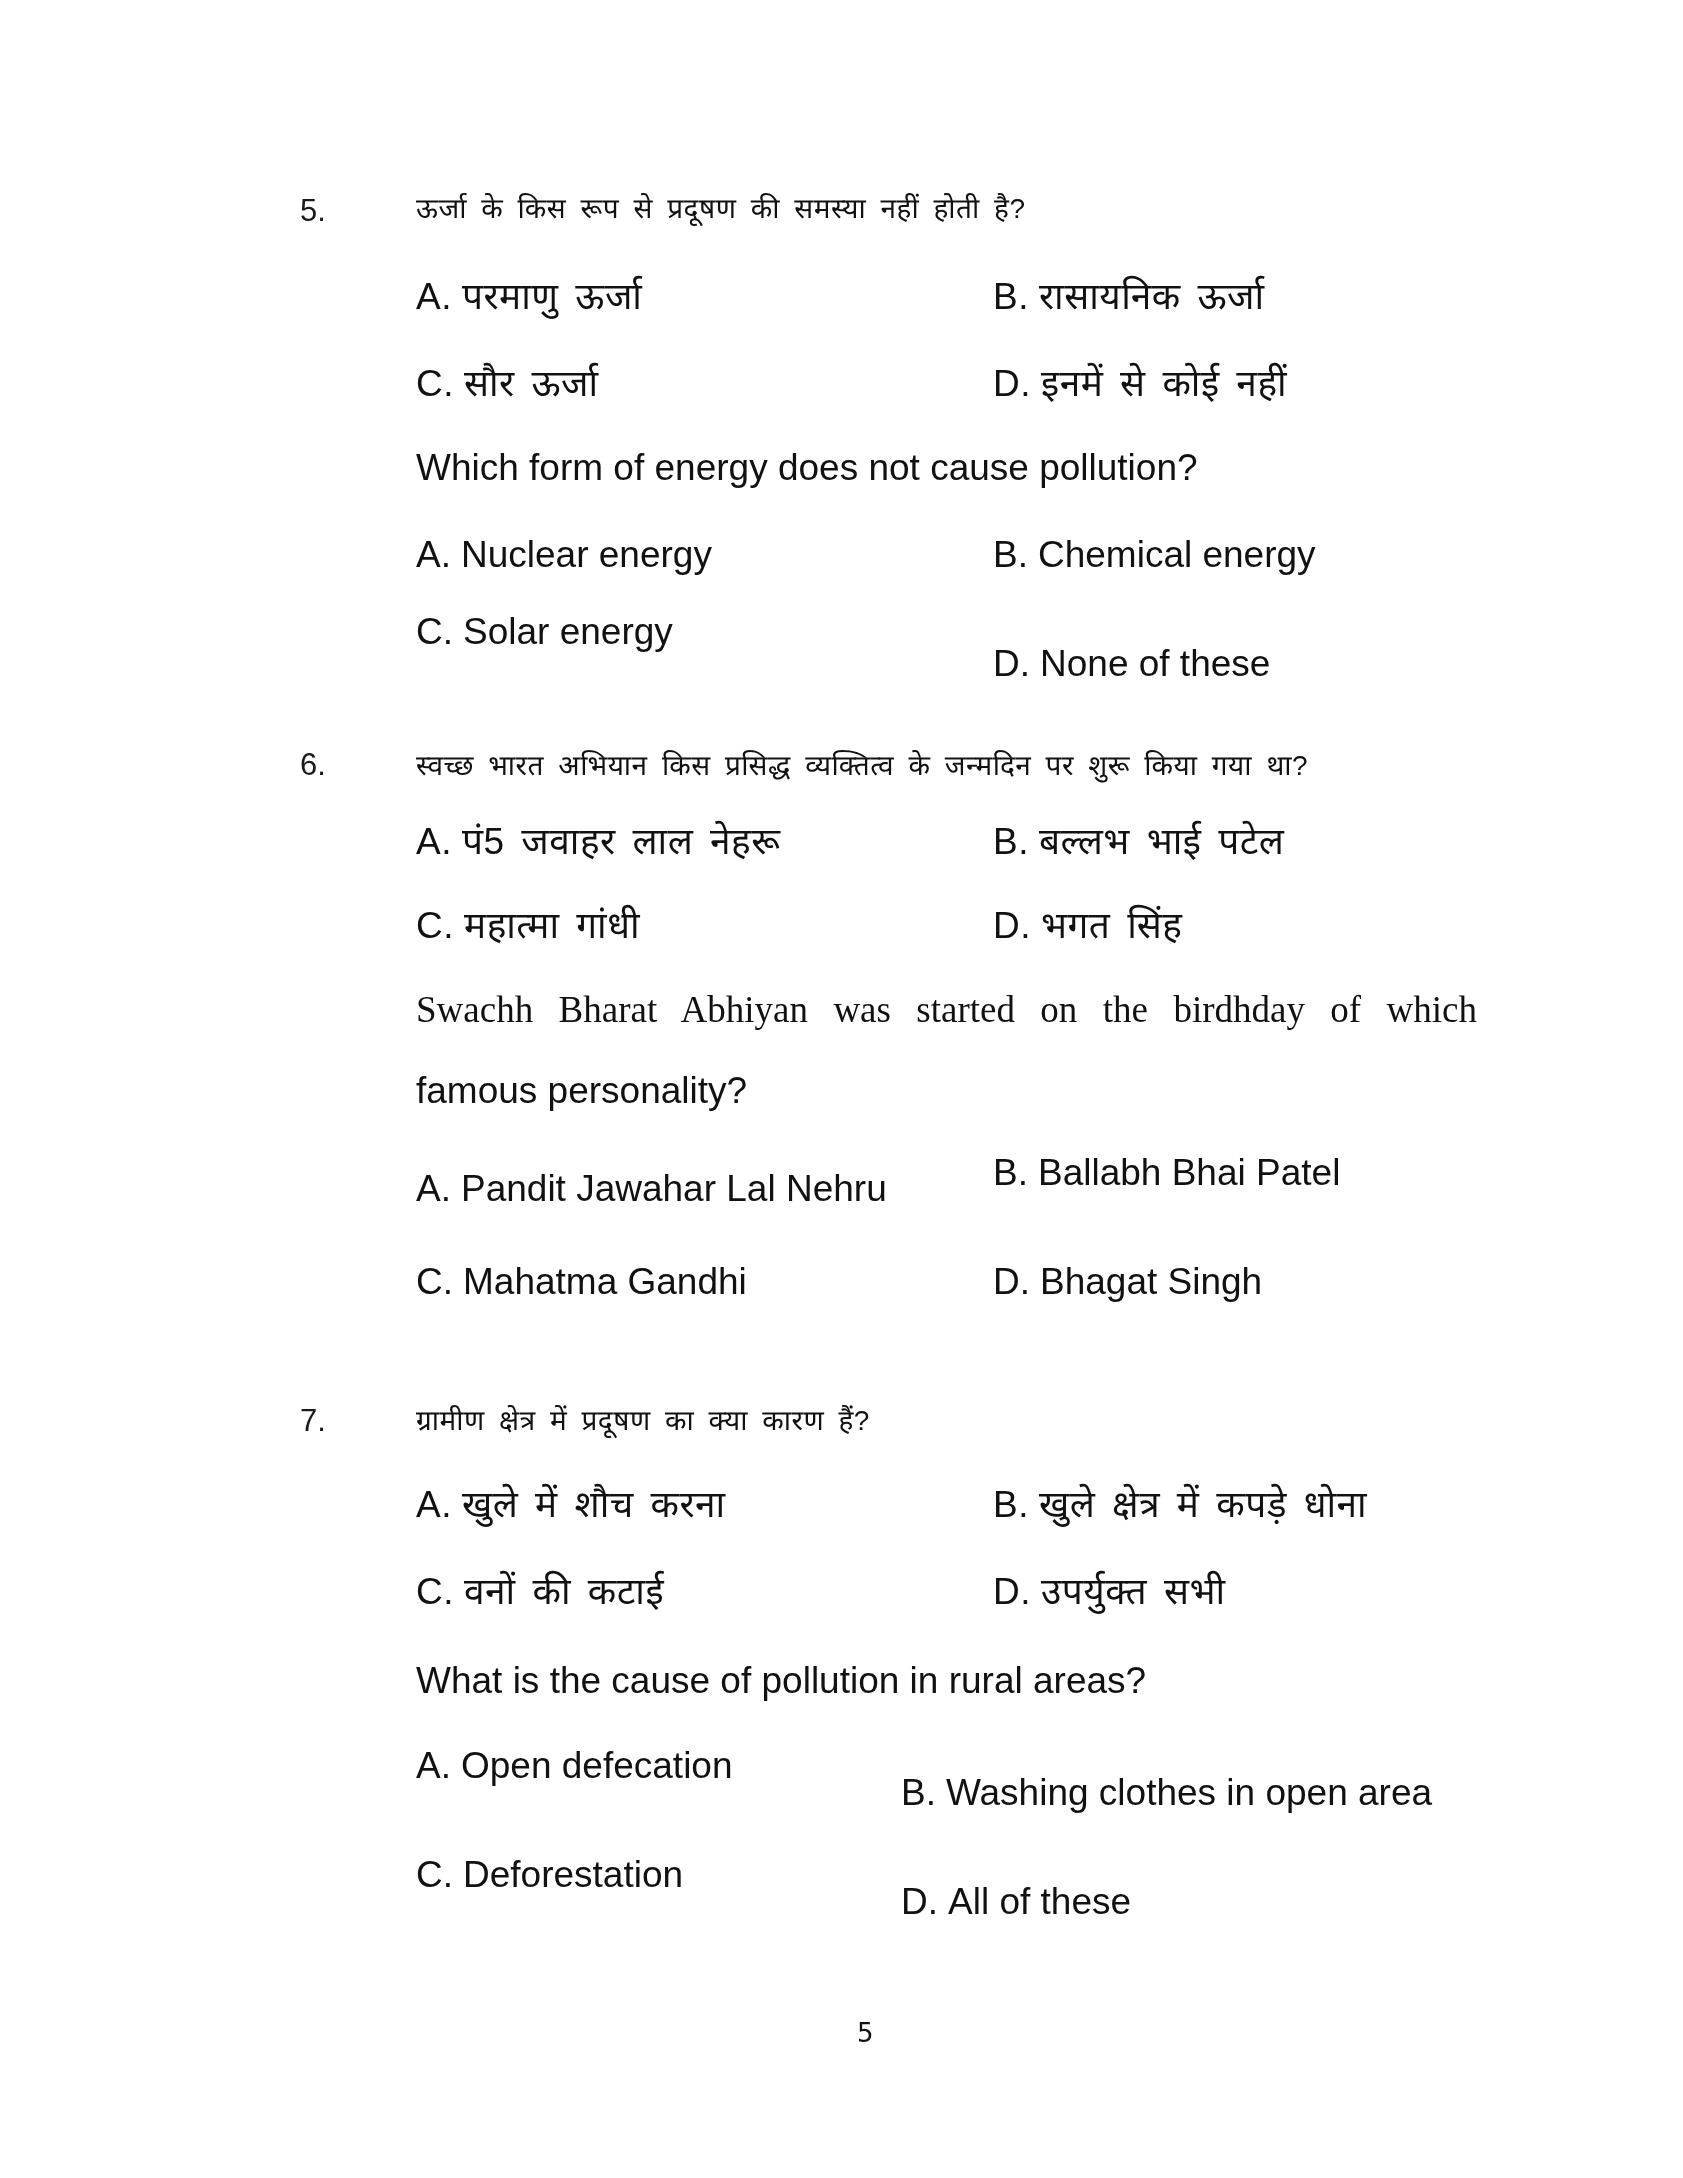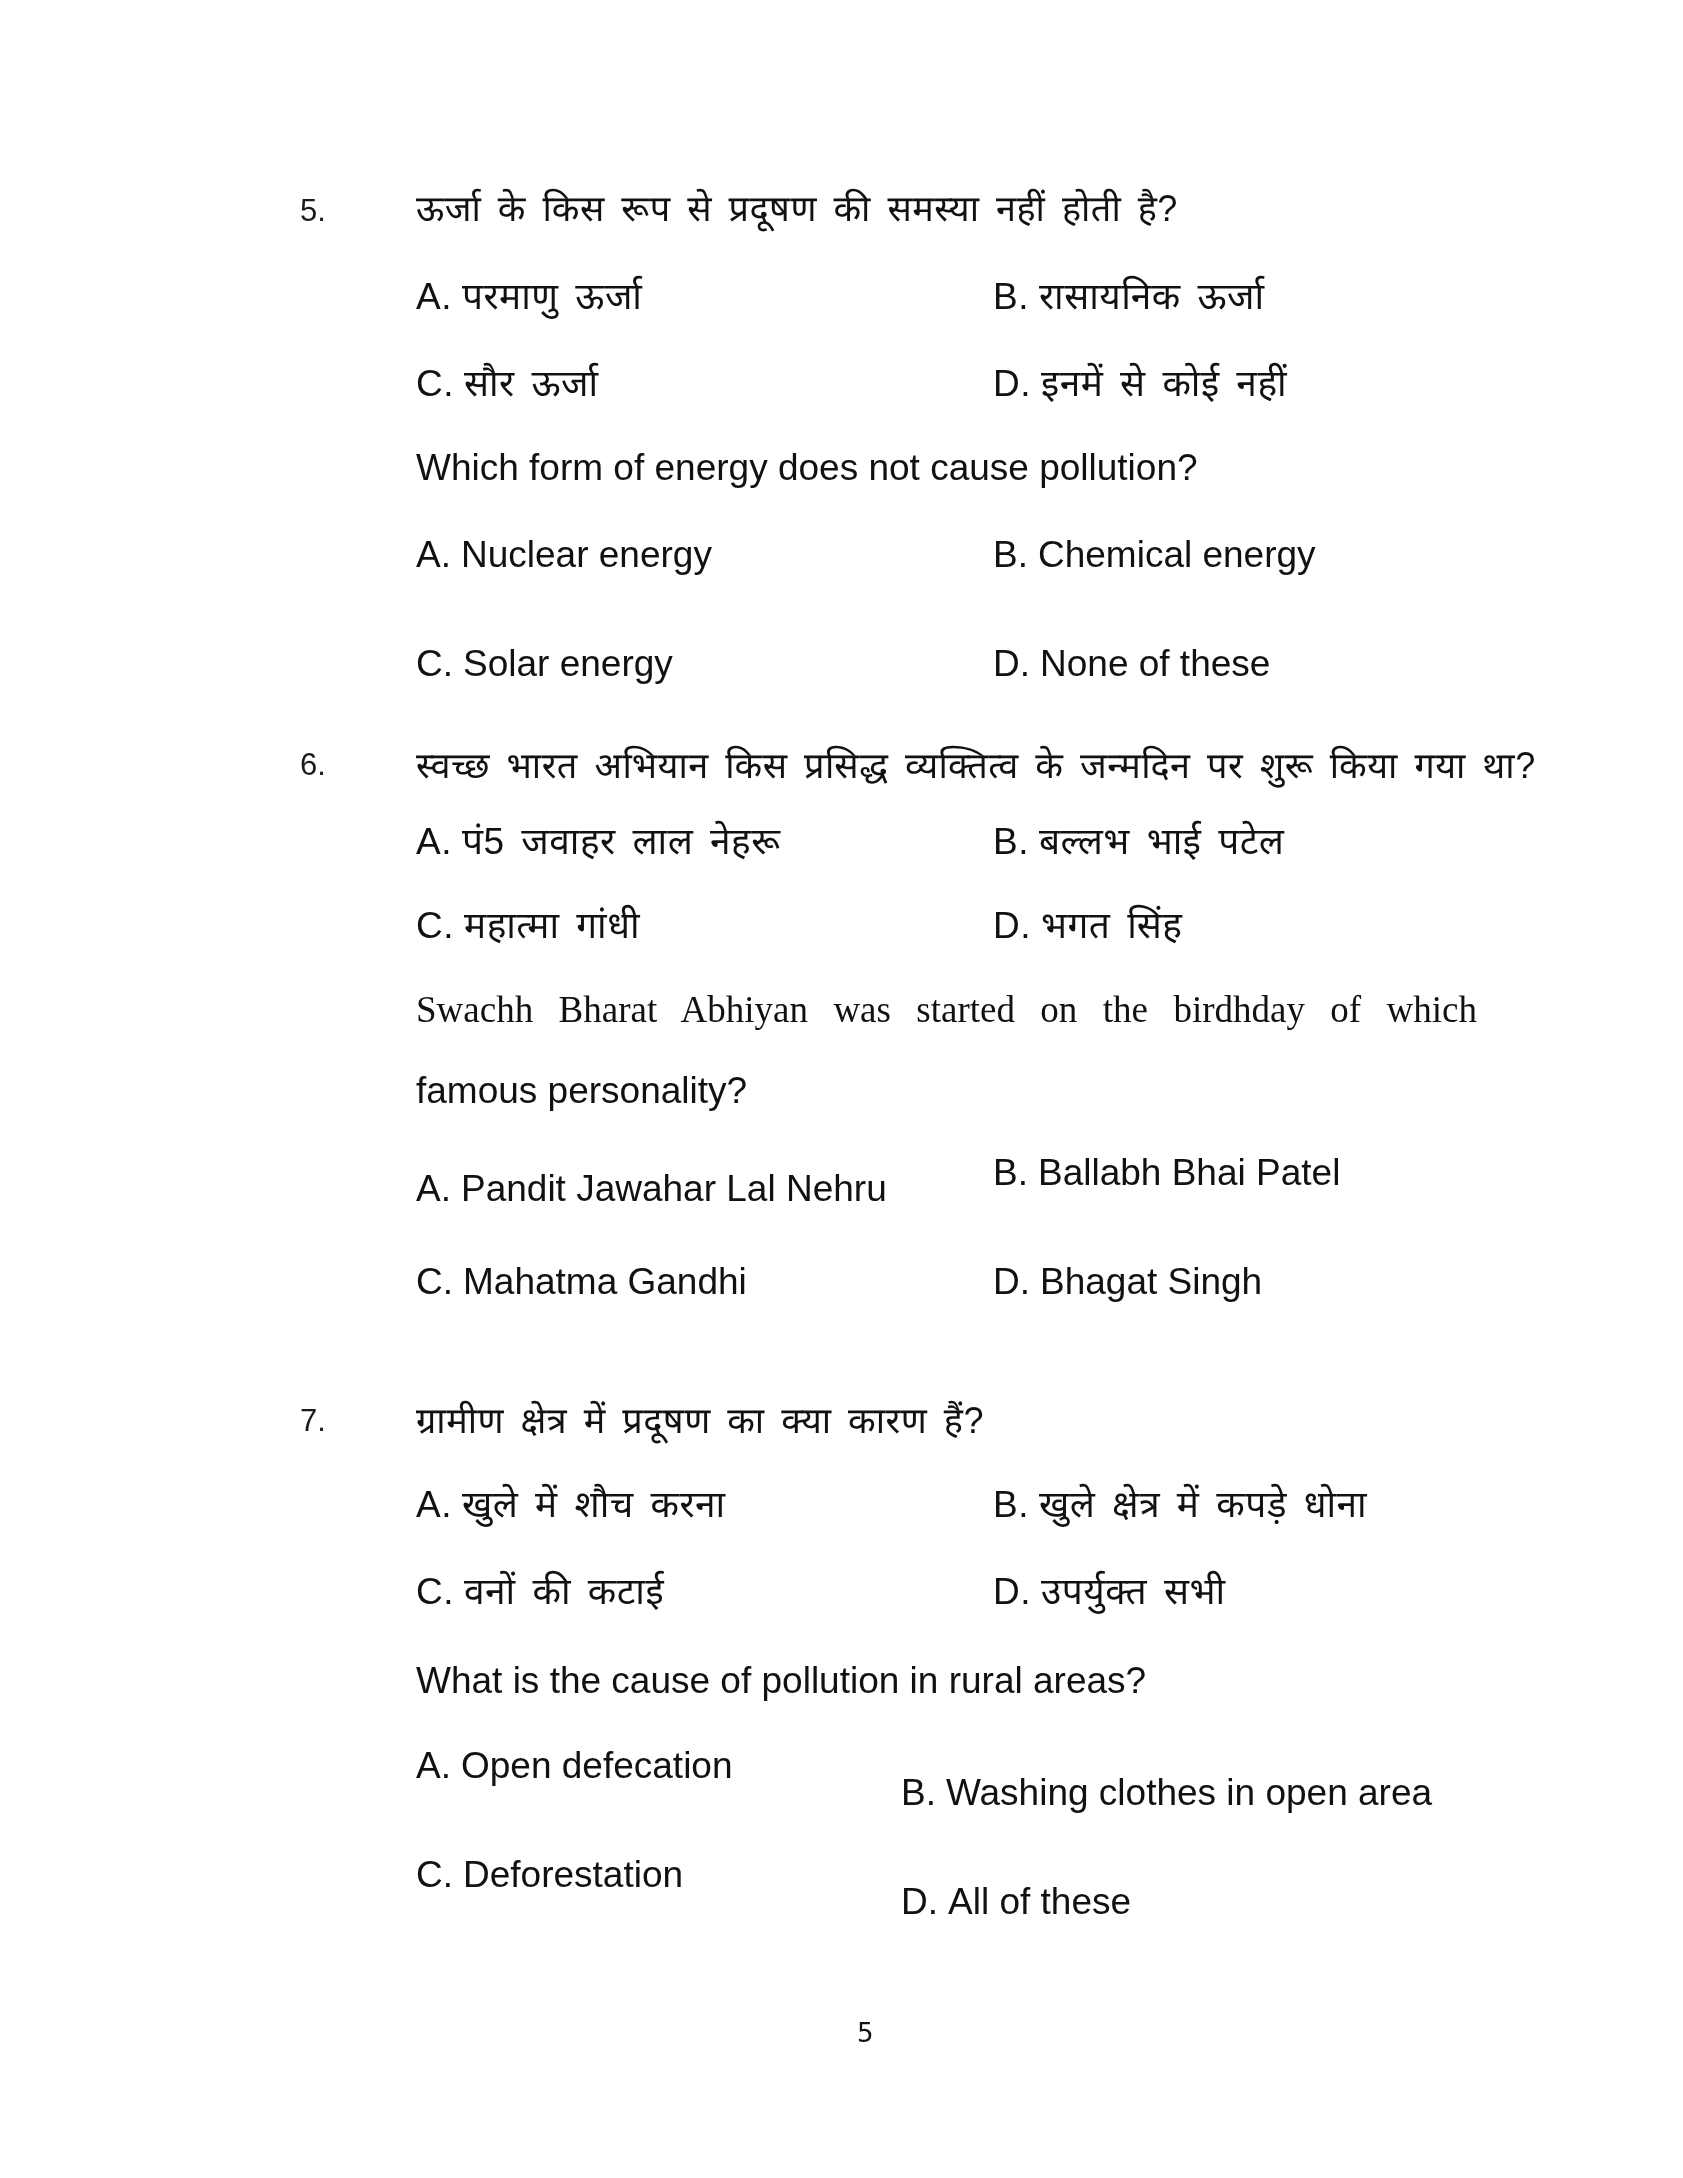--- a/index.html
+++ b/index.html
@@ -29,21 +29,21 @@
     color: #1a1a1a;
   }
   .line {
     position: absolute;
     left: 416px;
     font-size: 37px;
     line-height: 44px;
     white-space: nowrap;
   }
   .hi {
-    font-size: 36px;
+    font-size: 28px;
     letter-spacing: 0.5px;
     word-spacing: 6px;
   }
   .justify {
     width: 1061px;
     white-space: normal;
     text-align: justify;
     text-align-last: justify;
     font-family: Liberation Serif, serif;
   }
@@ -90,21 +90,21 @@
     </div>
 
     <div class="line" style="top:446px">Which form of energy does not cause pollution?</div>
 
     <div class="opt col-a" style="top:533px">
       <span class="letter">A.</span><span>Nuclear energy</span>
     </div>
     <div class="opt col-b" style="top:533px">
       <span class="letter">B.</span><span>Chemical energy</span>
     </div>
-    <div class="opt col-a" style="top:642px">
+    <div class="opt col-a" style="top:610px">
       <span class="letter">C.</span><span>Solar energy</span>
     </div>
     <div class="opt col-b" style="top:642px">
       <span class="letter">D.</span><span>None of these</span>
     </div>
   </div>
 
   <div>
     <div class="qnum" style="top:745px">6.</div>
     <div class="line hi" style="top:744px">स्वच्छ भारत अभियान किस प्रसिद्ध व्यक्तित्व के जन्मदिन पर शुरू किया गया था?</div>

